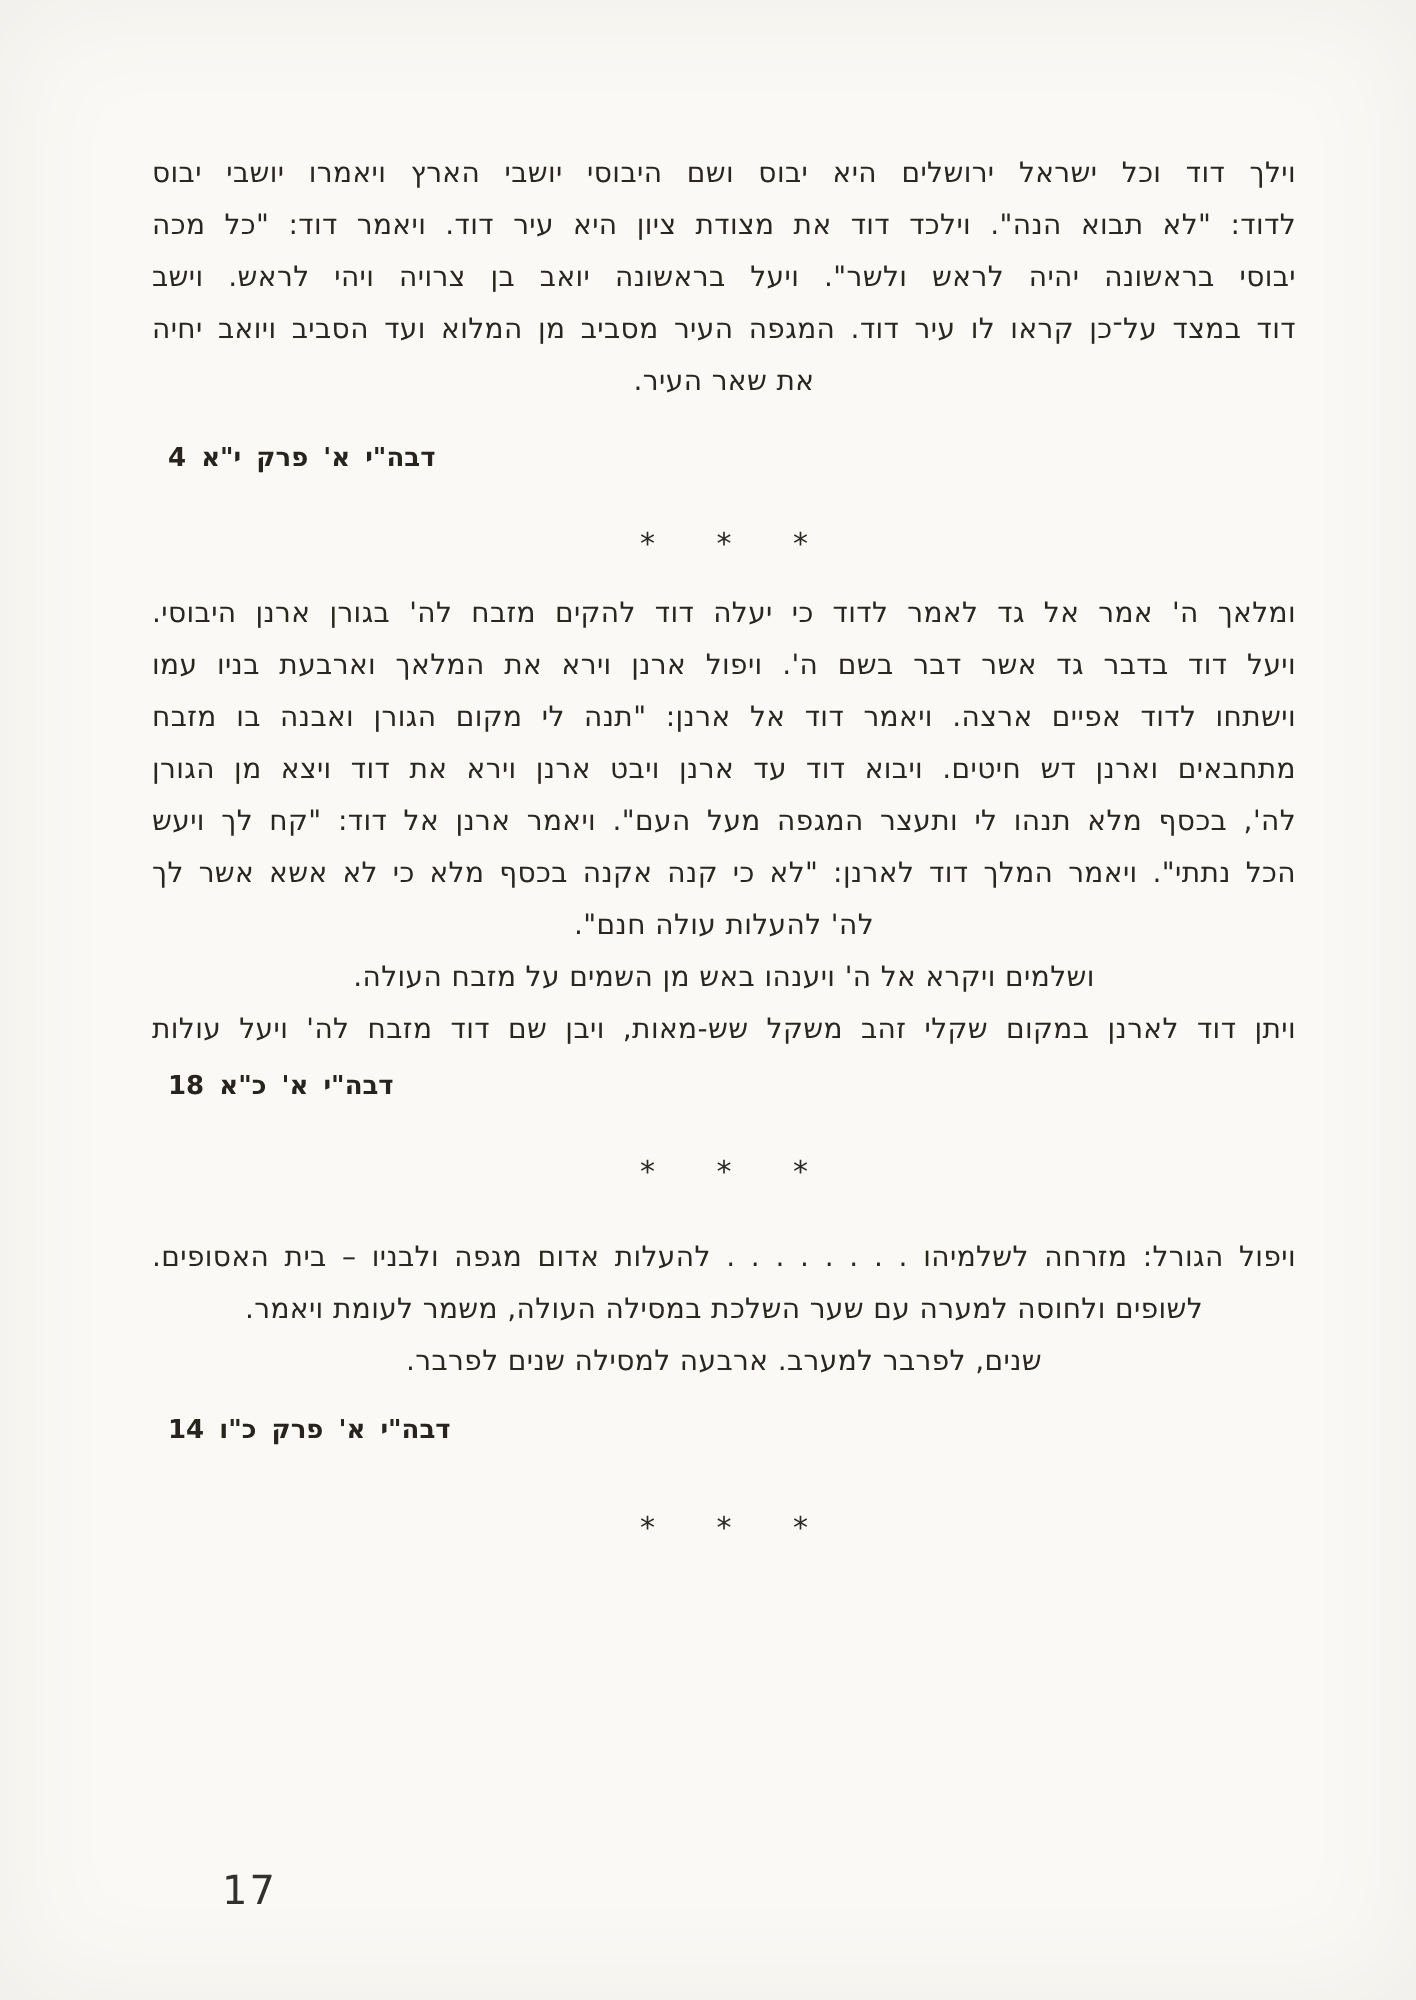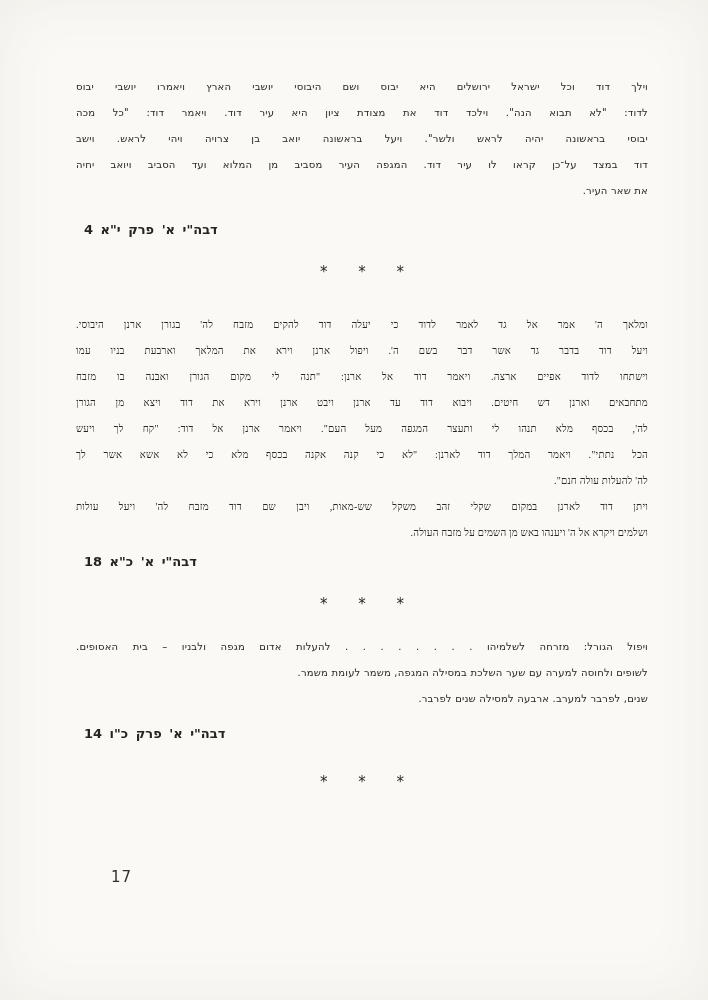--- a/index.html
+++ b/index.html
@@ -21,34 +21,34 @@
     box-shadow: inset 0 0 60px rgba(90,85,70,0.07);
   }
   .content {
     position: absolute;
     top: 74px;
     left: 76px;
     right: 60px;
     direction: rtl;
   }
   .para {
-    font-size: 10px;
+    font-size: 14px;
     line-height: 26px;
   }
   .line {
     height: 26px;
     overflow: hidden;
     letter-spacing: 0.2px;
   }
   .line.full {
     text-align: justify;
     text-align-last: justify;
   }
   .line.short {
-    text-align: right;
+    text-align: center;
   }
   .ref {
     direction: rtl;
     text-align: left;
     padding-left: 8px;
     font-size: 13px;
     font-weight: bold;
     line-height: 20px;
     word-spacing: 3px;
     color: #26241d;
@@ -59,27 +59,27 @@
   .stars {
     text-align: center;
     font-size: 15px;
     line-height: 20px;
     word-spacing: 26px;
     color: #2b2a25;
   }
   .stars-1 { margin-top: 22px; }
   .stars-2 { margin-top: 22px; }
   .stars-3 { margin-top: 28px; }
-  .para-2 { margin-top: 30px; font-family: Liberation Serif, serif; }
+  .para-2 { margin-top: 12px; }
   .para-3 { margin-top: 20px; }
   .pageno {
     position: absolute;
     left: 111px;
-    top: 868px;
-    font-size: 15px;
+    top: 933px;
+    font-size: 20px;
     letter-spacing: 1px;
     color: #33312b;
   }
 </style>
 </head>
 <body>
 
 <div class="page">
   <div class="content">
 
@@ -94,29 +94,29 @@
     <div class="stars stars-1">* * *</div>
 
     <div class="para para-2">
       <div class="line full">ומלאך ה' אמר אל גד לאמר לדוד כי יעלה דוד להקים מזבח לה' בגורן ארנן היבוסי.</div>
       <div class="line full">ויעל דוד בדבר גד אשר דבר בשם ה'. ויפול ארנן וירא את המלאך וארבעת בניו עמו</div>
       <div class="line full">וישתחו לדוד אפיים ארצה. ויאמר דוד אל ארנן: "תנה לי מקום הגורן ואבנה בו מזבח</div>
       <div class="line full">מתחבאים וארנן דש חיטים. ויבוא דוד עד ארנן ויבט ארנן וירא את דוד ויצא מן הגורן</div>
       <div class="line full">לה', בכסף מלא תנהו לי ותעצר המגפה מעל העם". ויאמר ארנן אל דוד: "קח לך ויעש</div>
       <div class="line full">הכל נתתי". ויאמר המלך דוד לארנן: "לא כי קנה אקנה בכסף מלא כי לא אשא אשר לך</div>
       <div class="line short">לה' להעלות עולה חנם".</div>
+      <div class="line short">ושלמים ויקרא אל ה' ויענהו באש מן השמים על מזבח העולה.</div>
       <div class="line full">ויתן דוד לארנן במקום שקלי זהב משקל שש-מאות, ויבן שם דוד מזבח לה' ויעל עולות</div>
-      <div class="line short">ושלמים ויקרא אל ה' ויענהו באש מן השמים על מזבח העולה.</div>
     </div>
     <div class="ref ref-2">דבה"י א' כ"א 18</div>
     <div class="stars stars-2">* * *</div>
 
     <div class="para para-3">
       <div class="line full">ויפול הגורל: מזרחה לשלמיהו . . . . . . . . להעלות אדום מגפה ולבניו – בית האסופים.</div>
-      <div class="line short">לשופים ולחוסה למערה עם שער השלכת במסילה המגפה, משמר לעומת משמר.</div>
+      <div class="line short">לשופים ולחוסה למערה עם שער השלכת במסילה העולה, משמר לעומת ויאמר.</div>
       <div class="line short">שנים, לפרבר למערב. ארבעה למסילה שנים לפרבר.</div>
     </div>
     <div class="ref ref-3">דבה"י א' פרק כ"ו 14</div>
     <div class="stars stars-3">* * *</div>
 
   </div>
 
   <div class="pageno">17</div>
 </div>
 

